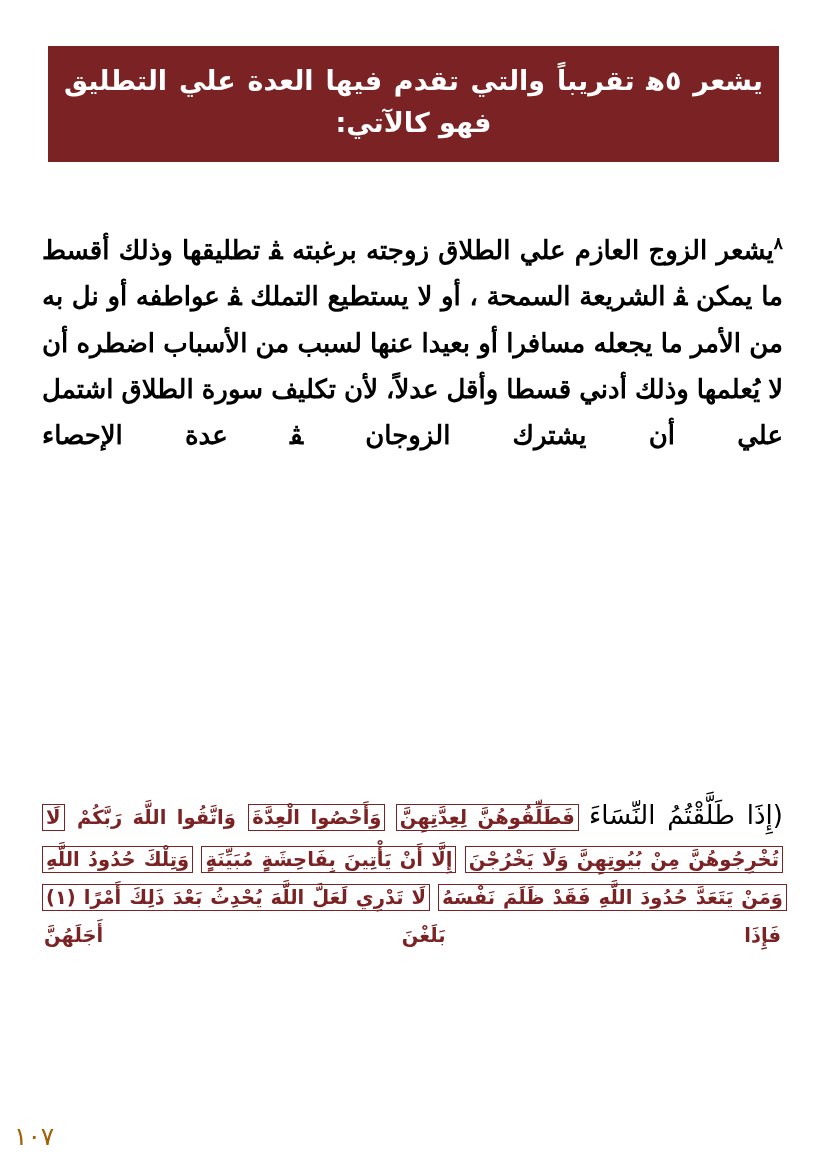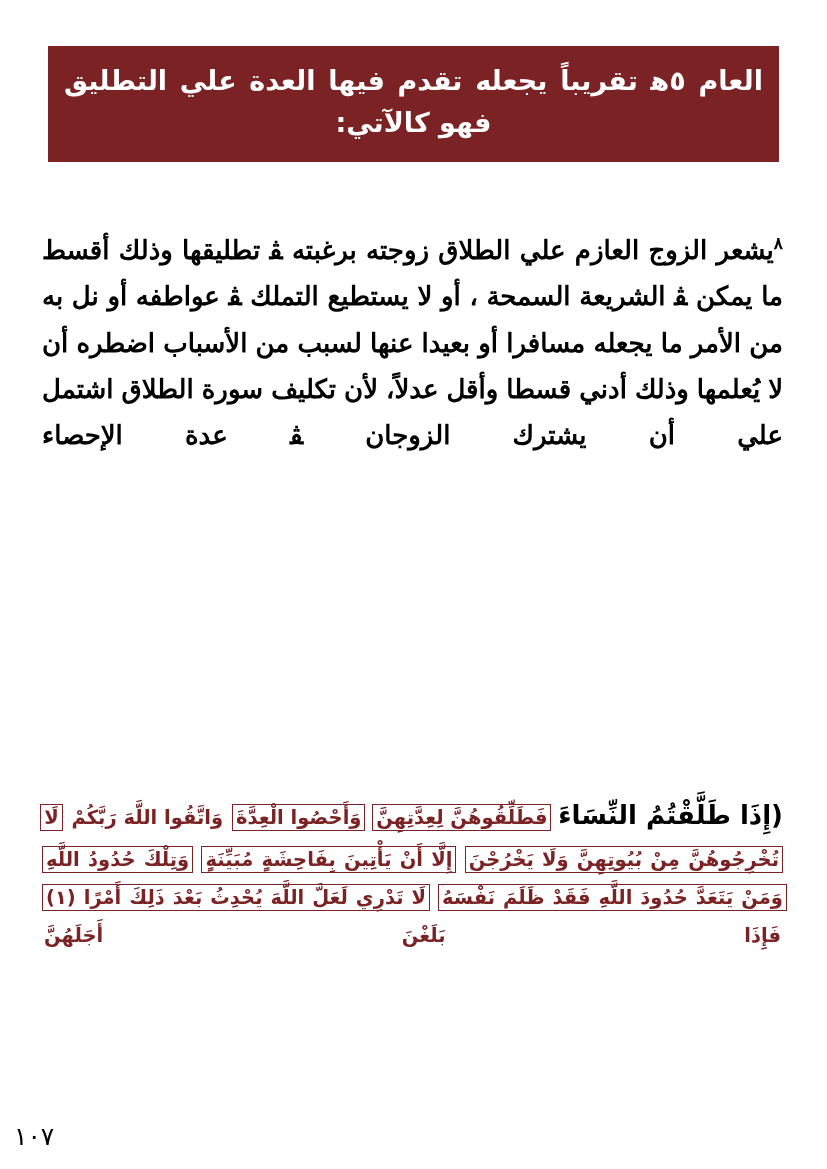--- a/index.html
+++ b/index.html
@@ -71,51 +71,51 @@
     font-weight: bold;
     font-size: 19.5px;
     line-height: 1.95;
     color: #7b2324;
     text-align: justify;
     text-align-last: justify;
   }
   .quran-block .lead {
     color: #000;
     font-size: 26px;
-    font-weight: bold;
+    font-weight: normal;
   }
   .ayah-frag {
     border: 1.5px solid #7b2324;
     padding: 1px 3px;
     display: inline;
     box-decoration-break: clone;
     -webkit-box-decoration-break: clone;
   }
   .ayah-plain {
     padding: 1px 2px;
     margin-top: 20px;
   }
 
   
   .page-number {
     position: absolute;
     left: 14px;
     bottom: 18px;
     font-family: "DejaVu Sans", sans-serif;
     font-size: 25px;
-    color: #000000;
+    color: #a16207;
     direction: ltr;
   }
 </style>
 </head>
 <body>
 
 <div class="page">
 
-  <div class="heading-banner">العام ٥ﻫ تقريباً يجعله تقدم فيها العدة علي التطليق فهو كالآتي:</div>
+  <div class="heading-banner">يشعر ٥ﻫ تقريباً والتي تقدم فيها العدة علي التطليق فهو كالآتي:</div>
 
   <div class="body-block">
     <span class="footnote-marker">٨</span><span>يشعر الزوج العازم علي الطلاق زوجته برغبته ﭭ تطليقها وذلك أقسط ما يمكن ﭭ الشريعة السمحة ، أو لا يستطيع التملك ﭭ عواطفه أو نل به من الأمر ما يجعله مسافرا أو بعيدا عنها لسبب من الأسباب اضطره أن لا يُعلمها وذلك أدني قسطا وأقل عدلاً، لأن تكليف سورة الطلاق اشتمل علي أن يشترك الزوجان ﭭ عدة الإحصاء</span>
   </div>
 
   <div class="quran-block">
     <span class="lead">(إِذَا طَلَّقْتُمُ النِّسَاءَ</span>
     <span id="quran-fragments"><span class="ayah-frag">فَطَلِّقُوهُنَّ لِعِدَّتِهِنَّ</span> <span class="ayah-frag">وَأَحْصُوا الْعِدَّةَ</span> <span class="ayah-plain">وَاتَّقُوا اللَّهَ رَبَّكُمْ</span> <span class="ayah-frag">لَا تُخْرِجُوهُنَّ مِنْ بُيُوتِهِنَّ وَلَا يَخْرُجْنَ</span> <span class="ayah-frag">إِلَّا أَنْ يَأْتِينَ بِفَاحِشَةٍ مُبَيِّنَةٍ</span> <span class="ayah-frag">وَتِلْكَ حُدُودُ اللَّهِ وَمَنْ يَتَعَدَّ حُدُودَ اللَّهِ فَقَدْ ظَلَمَ نَفْسَهُ</span> <span class="ayah-frag">لَا تَدْرِي لَعَلَّ اللَّهَ يُحْدِثُ بَعْدَ ذَلِكَ أَمْرًا (١)</span> <span class="ayah-plain">فَإِذَا بَلَغْنَ أَجَلَهُنَّ</span> </span>
   </div>
 

